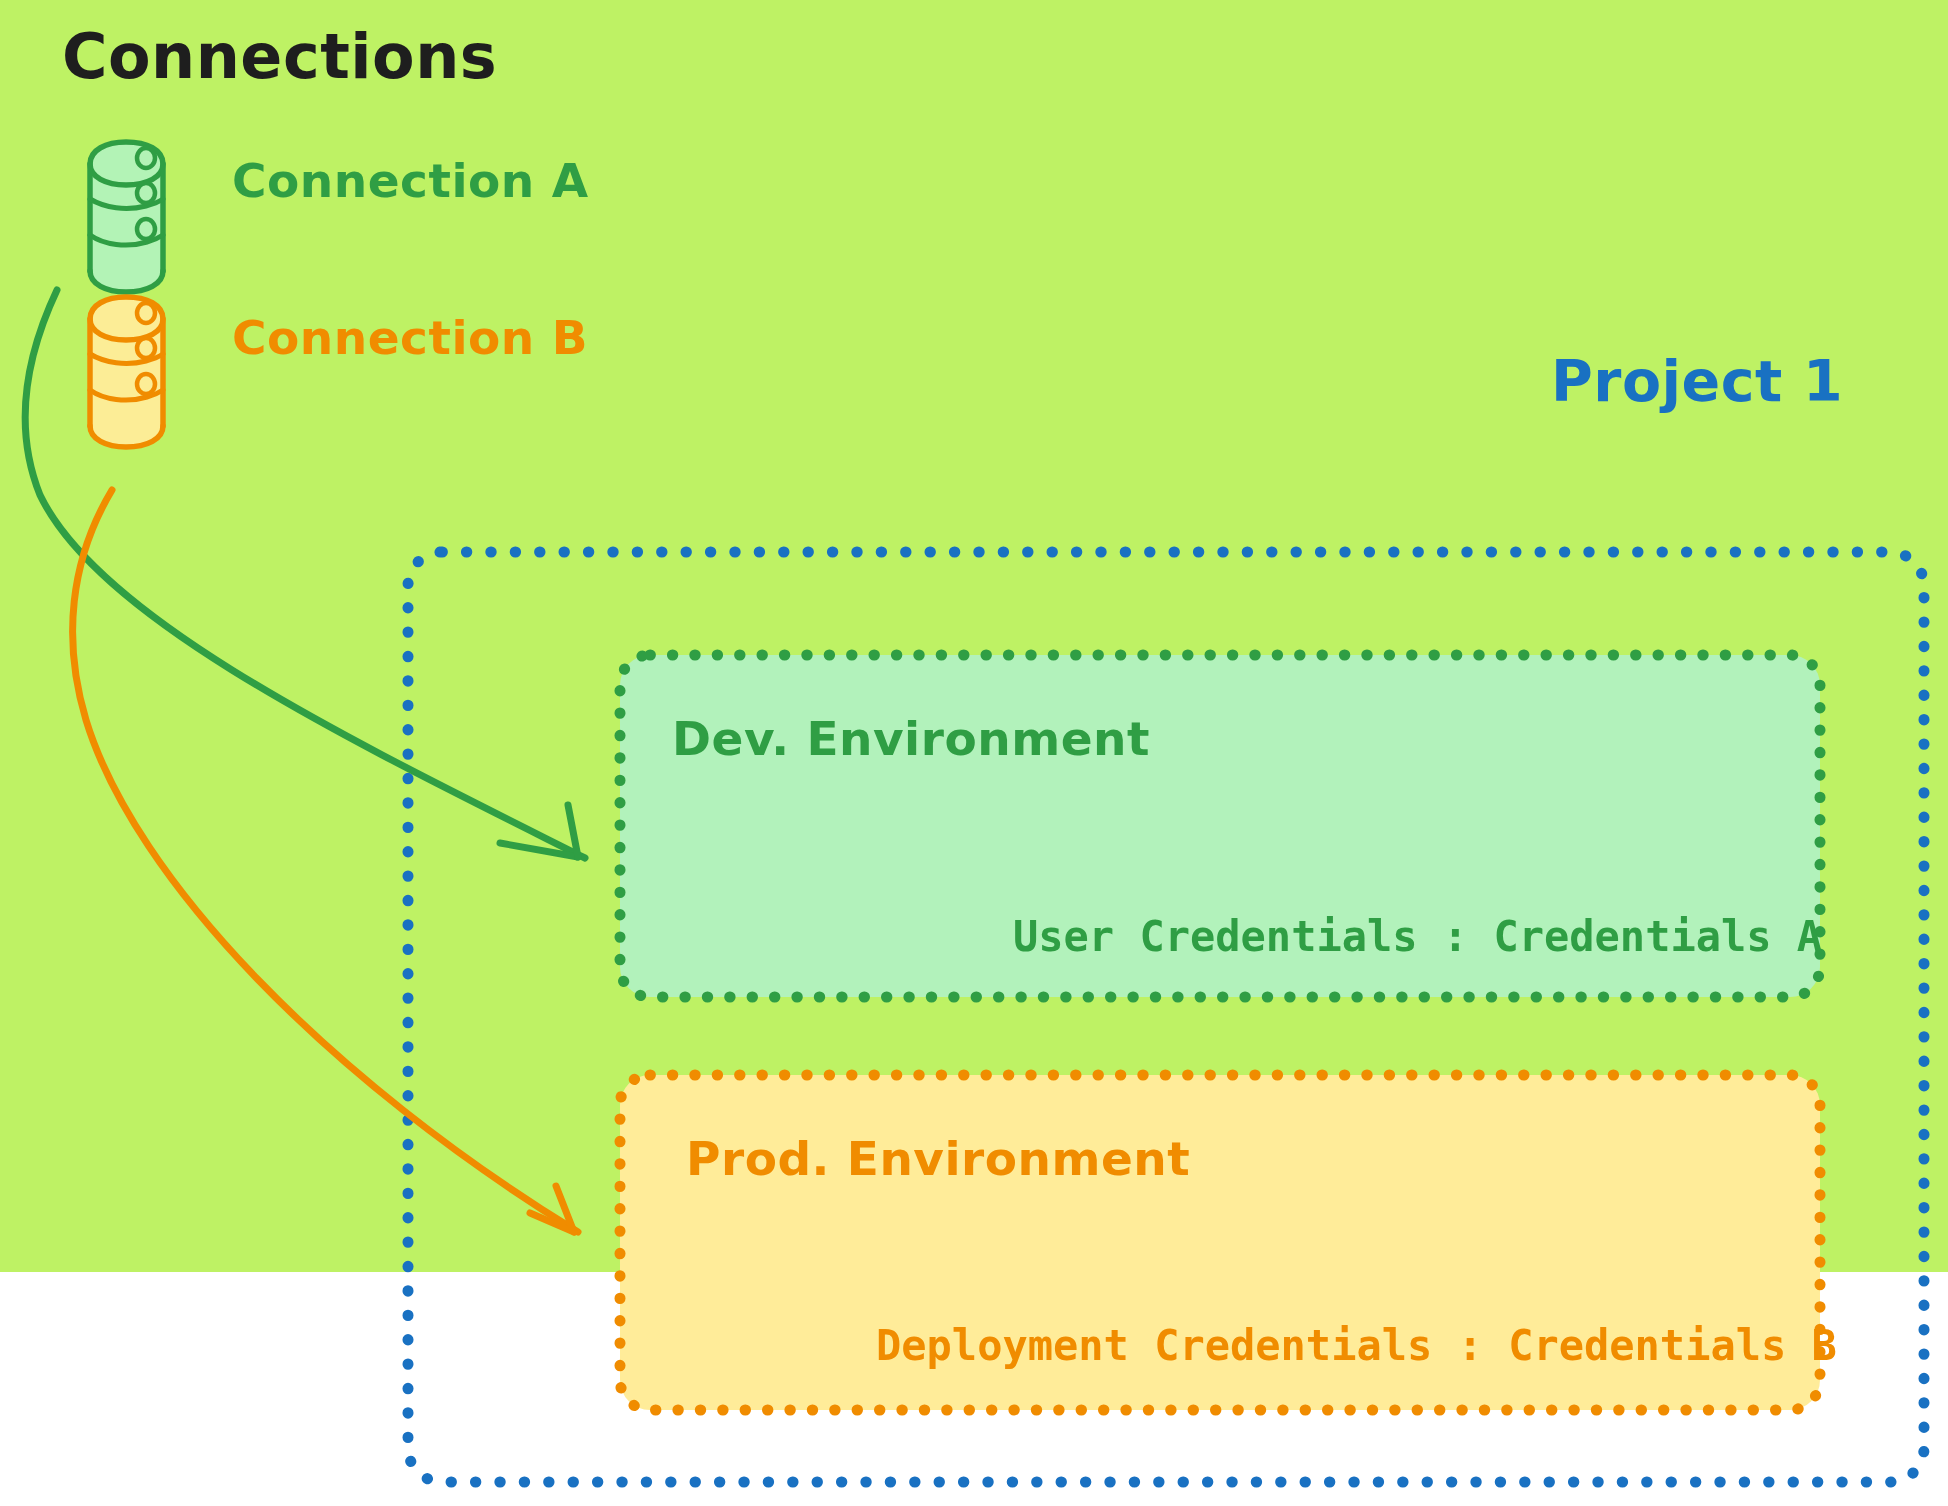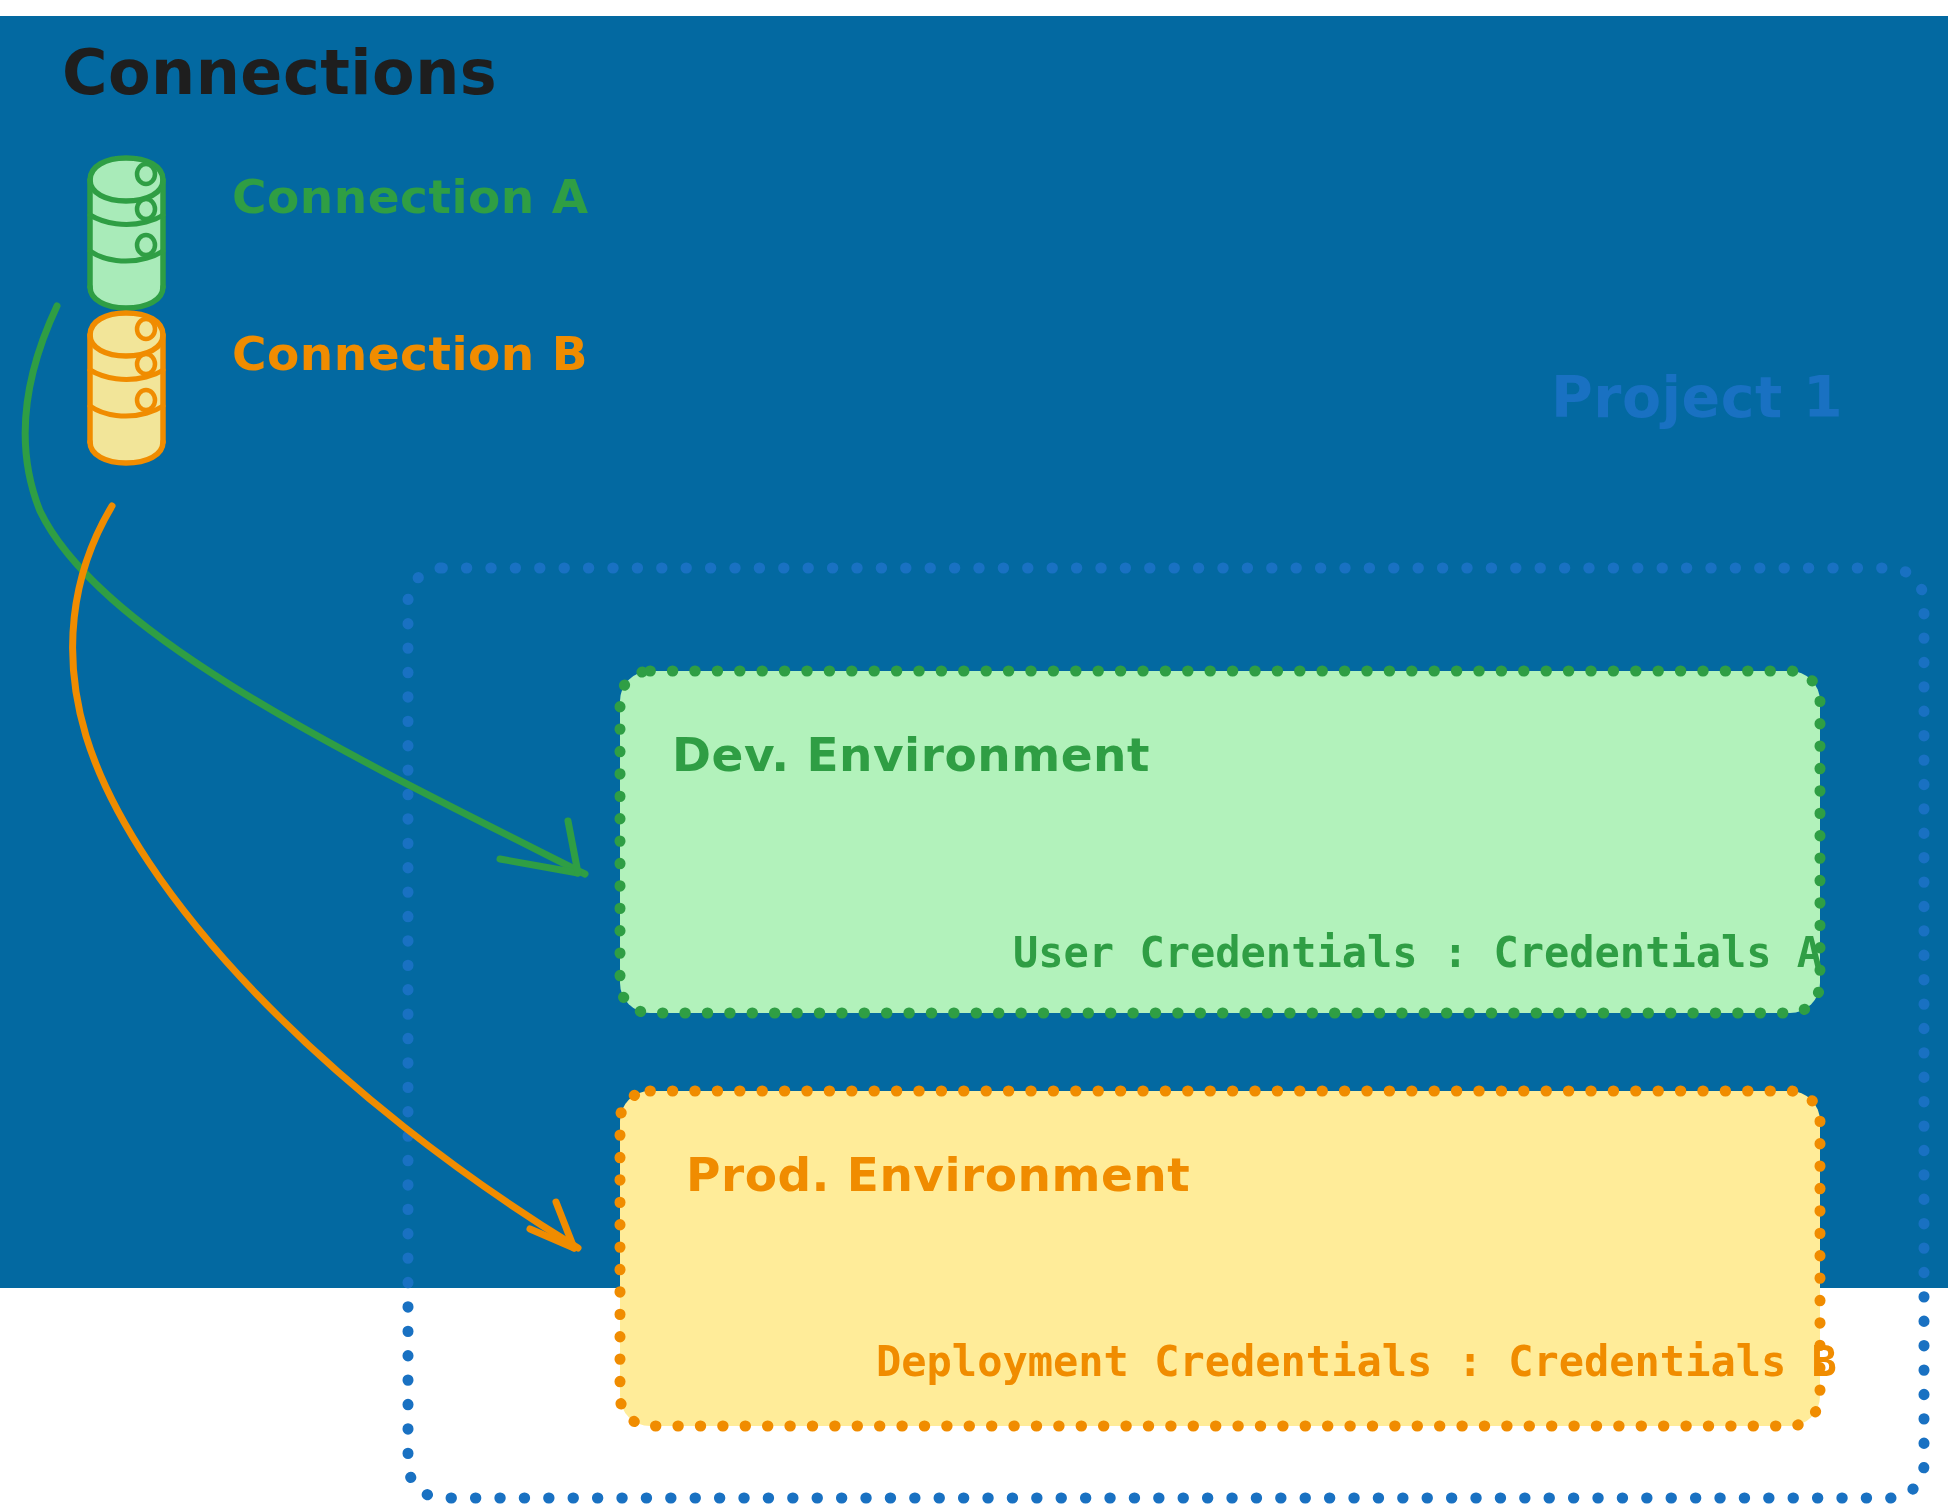--- a/index.html
+++ b/index.html
@@ -1,21 +1,21 @@
 <!DOCTYPE html>
 <html><head>
 <meta charset="utf-8">
 <style>
   html,body{margin:0;padding:0;background:#ffffff;}
   body{
     width:1948px;height:1506px;overflow:hidden;
     font-family:"DejaVu Sans", sans-serif;
     -webkit-font-smoothing:antialiased;
   }
-  #canvas{position:relative;width:1948px;height:1272px;background:#0369a1;margin-top:16px;}
+  #canvas{position:relative;width:1948px;height:1272px;background:#bef264;}
   svg.layer{position:absolute;left:0;top:0;width:1948px;height:1506px;}
   .hand{font-family:"DejaVu Sans", sans-serif;font-weight:600;letter-spacing:0.5px;}
   .mono{font-family:"DejaVu Sans Mono","Liberation Mono",monospace;font-weight:600;}
   text{white-space:pre;}
 </style>
 </head>
 <body>
 
 <div id="canvas">
 

